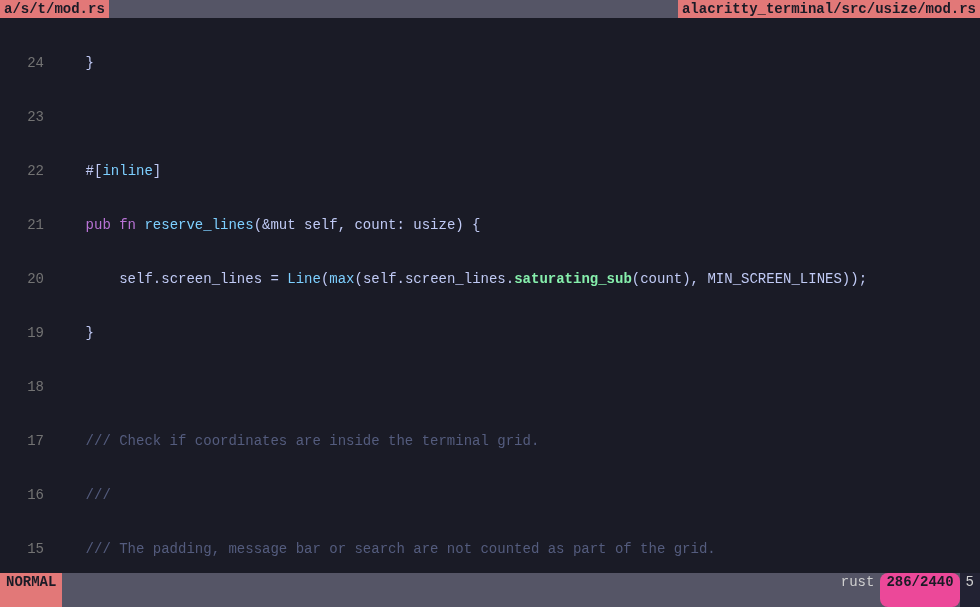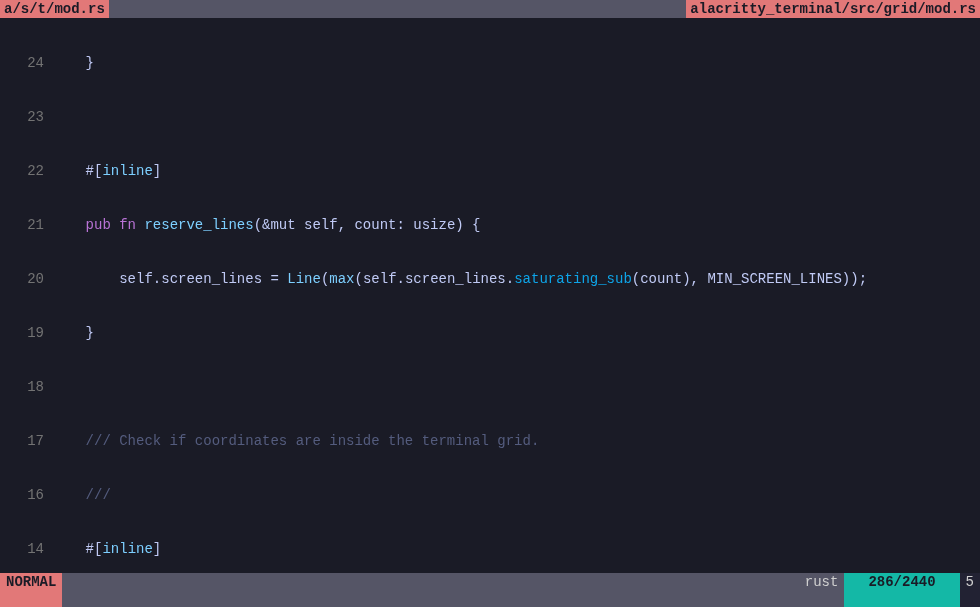--- a/index.html
+++ b/index.html
@@ -66,54 +66,56 @@
     color: #1a1b26;
     font-weight: bold;
     padding: 0 6px;
   }
   .statusbar .spacer { flex: 1; }
   .statusbar .lang {
     padding: 0 6px;
     margin-left: 16px;
   }
   .statusbar .pos {
-    background: #14b8a6;
+    background: #ec4899;
     color: #1a1b26;
     font-weight: bold;
-    padding: 0 24px;
+    padding: 0 6px;
+    border-radius: 8px;
   }
   .statusbar .col {
     background: #222233;
     color: #d0d0d0;
     padding: 0 6px;
   }
   .kw { color: #b973d6; }
   .fn { color: #7dcfff; margin-top: 25px; }
   .cm { color: #545c7e; }
-  .hl { color: #0ea5e9; }
+  .hl { color: #86efac; font-weight: bold; }
   .ca { color: #7dcfff; }
 </style>
 </head>
 <body>
 
 <div class="topbar">
   <div class="left">a/s/t/mod.rs</div>
-  <div class="right">alacritty_terminal/src/grid/mod.rs </div>
+  <div class="right">alacritty_terminal/src/usize/mod.rs </div>
 </div>
 
 <div class="editor">
   <div class="line"><div class="gutter">24</div><div class="code"><span>    }</span></div></div>
   <div class="line"><div class="gutter">23</div><div class="code"><span></span></div></div>
   <div class="line"><div class="gutter">22</div><div class="code"><span>    #[</span><span class="fn">inline</span><span>]</span></div></div>
   <div class="line"><div class="gutter">21</div><div class="code">    <span class="kw">pub </span><span class="kw">fn </span><span class="fn">reserve_lines</span><span>(&amp;mut self, count: usize) {</span></div></div>
   <div class="line"><div class="gutter">20</div><div class="code"><span>        </span><span>self</span><span>.</span><span>screen_lines</span><span> = </span><span class="ca">Line</span><span>(</span><span class="fn">max</span><span>(</span><span>self</span><span>.</span><span>screen_lines</span><span>.</span><span class="hl">saturating_sub</span><span>(</span><span>count</span><span>), </span><span>MIN_SCREEN_LINES</span><span>));</span></div></div>
   <div class="line"><div class="gutter">19</div><div class="code"><span>    }</span></div></div>
   <div class="line"><div class="gutter">18</div><div class="code"><span></span></div></div>
   <div class="line"><div class="gutter">17</div><div class="code cm"><span>    /// Check if coordinates are inside the terminal grid.</span></div></div>
   <div class="line"><div class="gutter">16</div><div class="code cm"><span>    ///</span></div></div>
+  <div class="line"><div class="gutter">15</div><div class="code cm"><span>    /// The padding, message bar or search are not counted as part of the grid.</span></div></div>
   <div class="line"><div class="gutter">14</div><div class="code"><span>    #[</span><span class="fn">inline</span><span>]</span></div></div>
   
   
   
   
   
   
   
   
   

